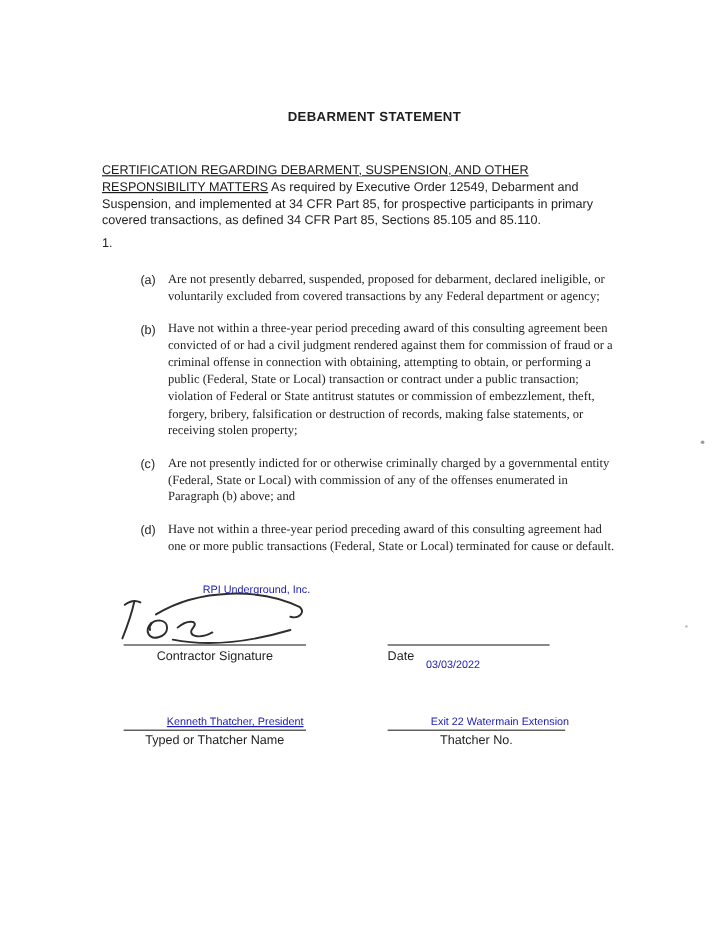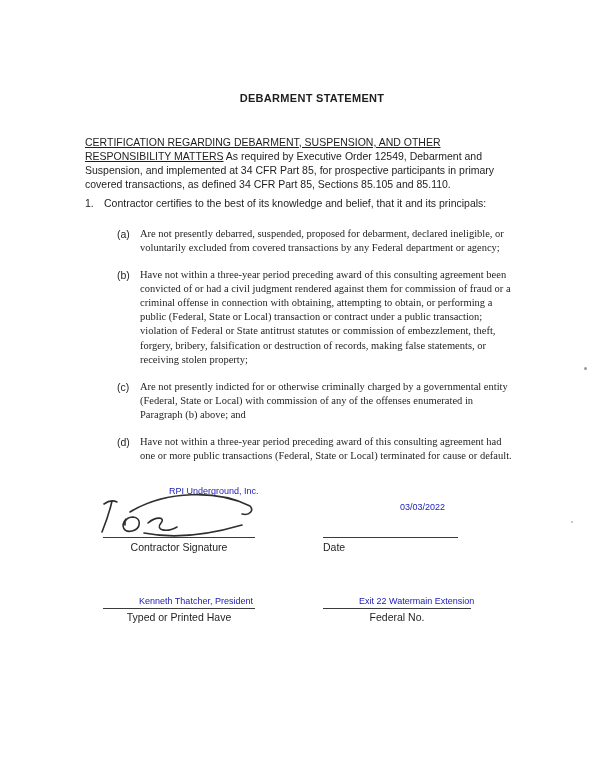--- a/index.html
+++ b/index.html
@@ -92,43 +92,43 @@
     position: absolute;
     left: 103px;
     top: 541px;
     width: 152px;
     text-align: center;
     font-size: 10.5px;
   }
   .date-value {
     position: absolute;
     left: 323px;
-    top: 502px;
+    top: 549px;
     width: 135px;
-    text-align: center;
   }
   .date-line {
     position: absolute;
     left: 323px;
     top: 537px;
     width: 135px;
     border-top: 1.5px solid #3a3a3a;
   }
   .date-label {
     position: absolute;
     left: 323px;
     top: 541px;
     width: 135px;
     text-align: left;
     font-size: 10.5px;
   }
   .name-value {
     position: absolute;
     left: 107px;
     top: 596px;
+    text-decoration: underline;
   }
   .name-line {
     position: absolute;
     left: 103px;
     top: 608px;
     width: 152px;
     border-top: 1.5px solid #3a3a3a;
   }
   .name-label {
     position: absolute;
@@ -173,21 +173,20 @@
 
 <div class="page">
 
   <div class="doc-title">DEBARMENT STATEMENT</div>
 
   <p class="cert-paragraph"><span class="underlined">CERTIFICATION REGARDING DEBARMENT, SUSPENSION, AND OTHER RESPONSIBILITY MATTERS</span><span> As required by Executive Order 12549, Debarment and Suspension, and implemented at 34 CFR Part 85, for prospective participants in primary covered transactions, as defined 34 CFR Part 85, Sections 85.105 and 85.110.</span></p>
 
   <div class="list-block">
     <div class="list-lead">
       <span class="list-number">1.</span>
-      <span class="list-lead-text">Contractor certifies to the best of its knowledge and belief, that it and its principals:</span>
     </div>
 
     <div class="sub-item" style="margin-top:17px;">
       <span class="sub-item-label">(a)</span>
       <span class="sub-item-text">Are not presently debarred, suspended, proposed for debarment, declared ineligible, or voluntarily excluded from covered transactions by any Federal department or agency;</span>
     </div>
 
     <div class="sub-item">
       <span class="sub-item-label">(b)</span>
       <span class="sub-item-text">Have not within a three-year period preceding award of this consulting agreement been convicted of or had a civil judgment rendered against them for commission of fraud or a criminal offense in connection with obtaining, attempting to obtain, or performing a public (Federal, State or Local) transaction or contract under a public transaction; violation of Federal or State antitrust statutes or commission of embezzlement, theft, forgery, bribery, falsification or destruction of records, making false statements, or receiving stolen property;</span>
@@ -219,22 +218,22 @@
 
   <div class="sig-line"></div>
   <div class="sig-label">Contractor Signature</div>
 
   <div class="blue-fill date-value">03/03/2022</div>
   <div class="date-line"></div>
   <div class="date-label">Date</div>
 
   <div class="blue-fill name-value">Kenneth Thatcher, President</div>
   <div class="name-line"></div>
-  <div class="name-label">Typed or Printed Have</div>
+  <div class="name-label">Typed or Thatcher Name</div>
 
   <div class="blue-fill contract-value">Exit 22 Watermain Extension</div>
   <div class="contract-line"></div>
-  <div class="contract-label">Federal No.</div>
+  <div class="contract-label">Thatcher No.</div>
 
   <div class="speck speck-1"></div>
   <div class="speck speck-2"></div>
 
 </div>
 
 </body></html>

